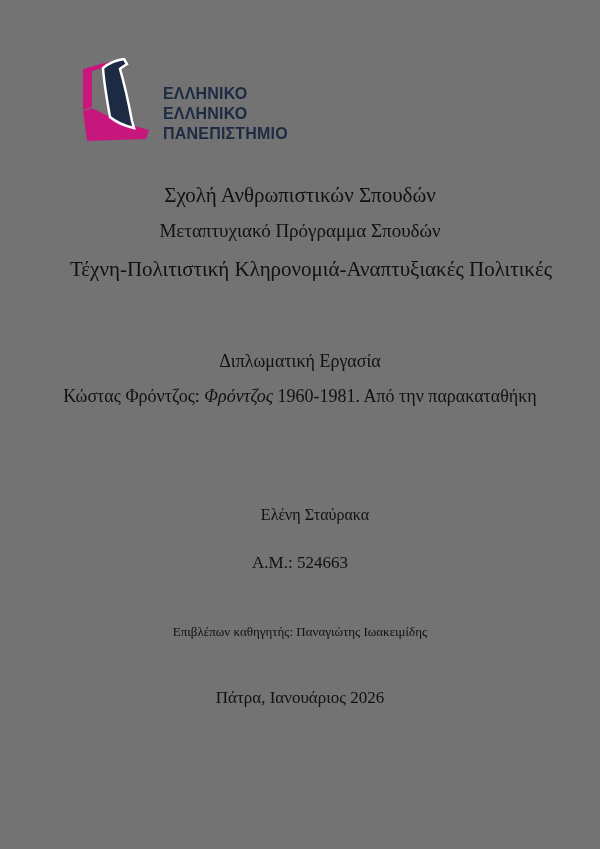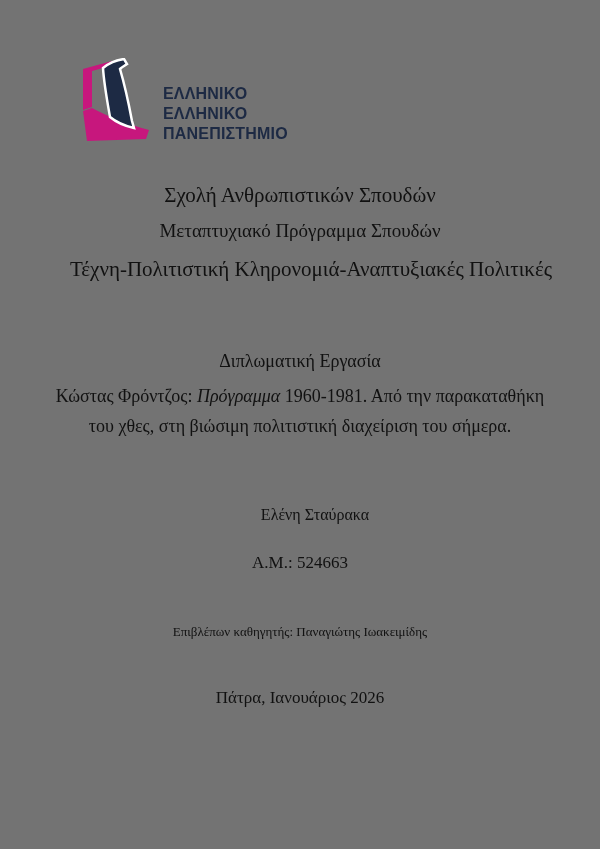--- a/index.html
+++ b/index.html
@@ -82,22 +82,21 @@
     </div>
   </div>
 
   <div class="cline school">Σχολή Ανθρωπιστικών Σπουδών</div>
   <div class="cline program-label">Μεταπτυχιακό Πρόγραμμα Σπουδών</div>
   <div class="cline program-name">Τέχνη-Πολιτιστική Κληρονομιά-Αναπτυξιακές Πολιτικές</div>
 
   <div class="cline thesis-label">Διπλωματική Εργασία</div>
 
   <div class="thesis-title">
-    <div class="tline"><span>Κώστας Φρόντζος: </span><span class="italic">Πρόγραμμα</span><span> 1960-1981. Από την παρακαταθήκη</span></div>
-    <div class="tline">του χθες, στη βιώσιμη πολιτιστική διαχείριση του σήμερα.</div>
+    <div class="tline"><span>Κώστας Φρόντζος: </span><span class="italic">Φρόντζος</span><span> 1960-1981. Από την παρακαταθήκη</span></div>
   </div>
 
   <div class="cline author">Ελένη Σταύρακα</div>
   <div class="cline student-id">Α.Μ.: 524663</div>
 
   <div class="cline supervisor">Επιβλέπων καθηγητής: Παναγιώτης Ιωακειμίδης</div>
 
   <div class="cline place-date">Πάτρα, Ιανουάριος 2026</div>
 
 </div>

